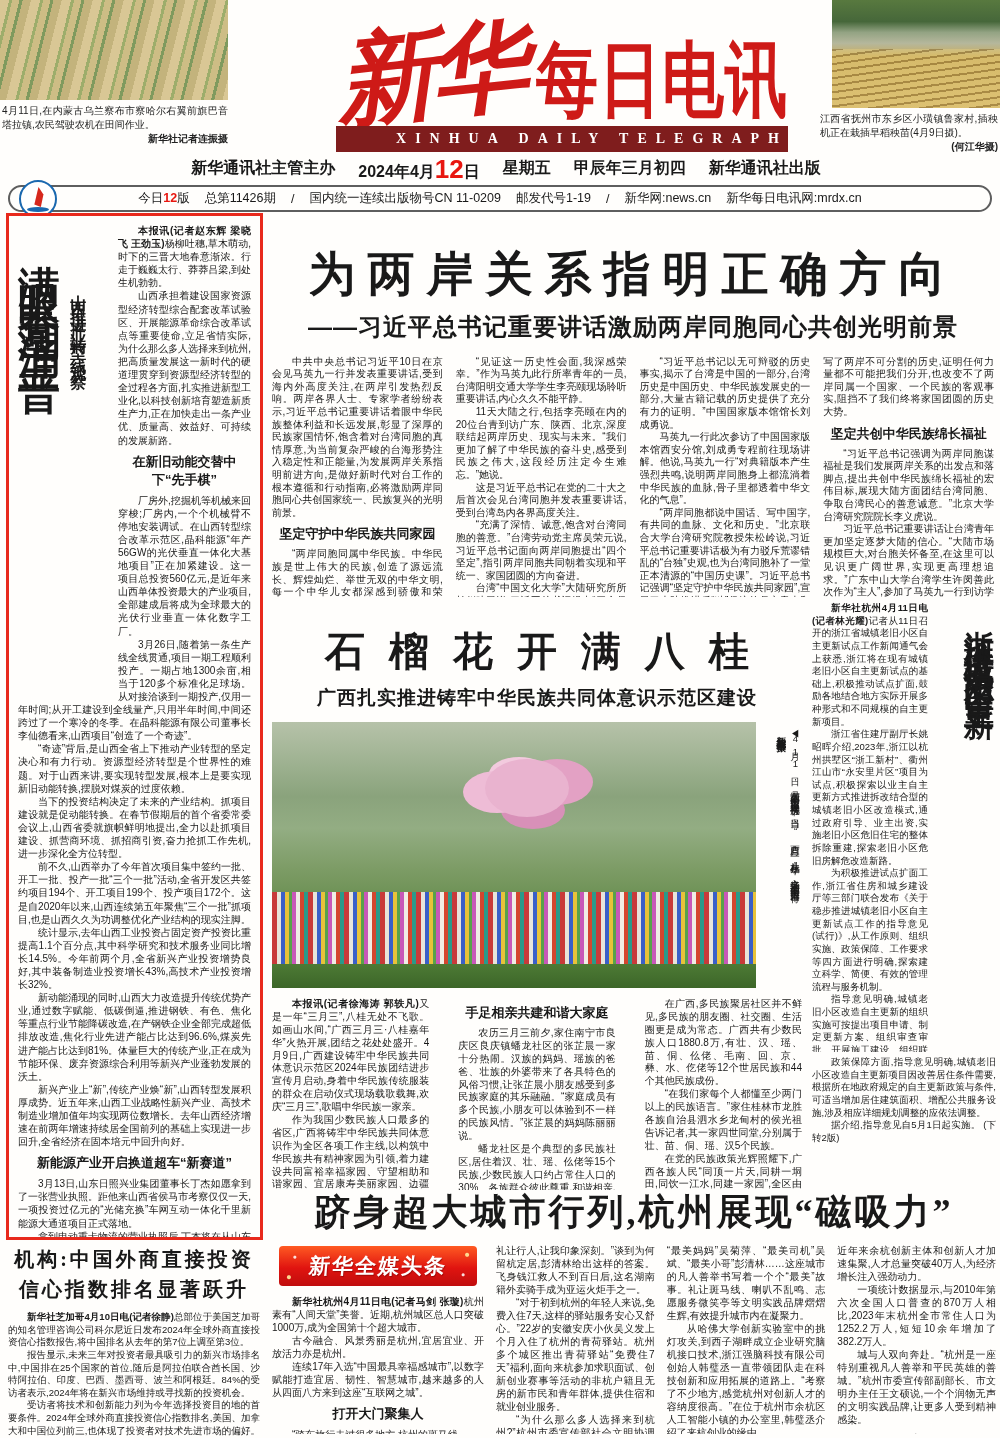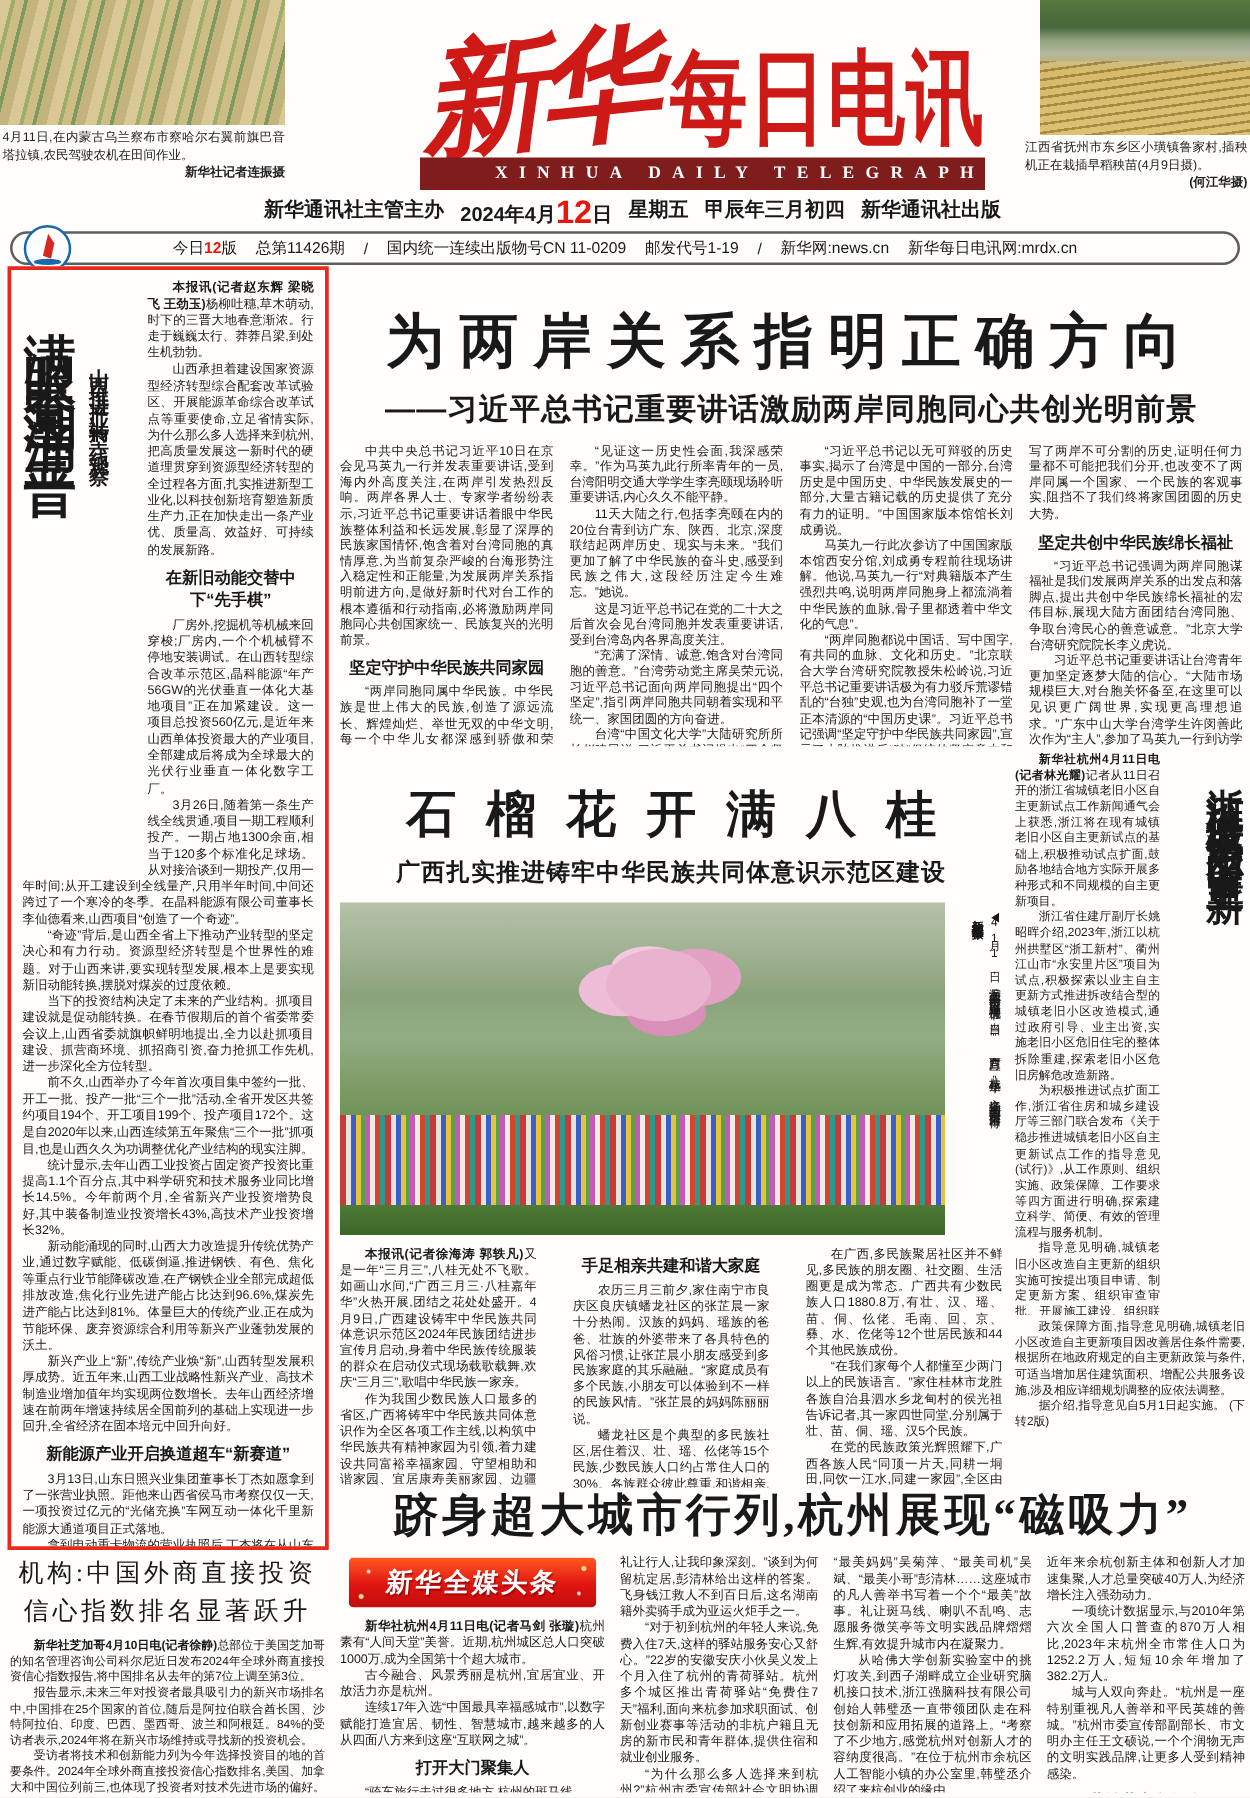--- a/index.html
+++ b/index.html
@@ -19,21 +19,21 @@
     background:repeating-linear-gradient(172deg, rgba(122,88,28,.45) 0 2px, rgba(238,212,130,.35) 2px 7px); }
   .caption-right { position:absolute; left:820px; top:112px; width:178px; }
   .title-wrap { position:absolute; left:336px; top:0; width:452px; height:126px; display:flex; align-items:flex-end; justify-content:center; gap:6px; overflow:visible; }
   .title-script { font-family:"DejaVu Serif", serif; font-style:italic; font-weight:bold; font-size:100px; line-height:1;
     color:#ce1a17; transform:rotate(-6deg) translateY(-4px); letter-spacing:-8px; padding-right:10px; }
   .title-block { font-weight:900; font-size:62px; line-height:1; color:#ce1a17; letter-spacing:1px;
     transform:scaleY(1.32); transform-origin:bottom; padding-bottom:4px; }
   .blue-bar { position:absolute; left:336px; top:126px; width:452px; height:26px; background:#7f1d1d;
     color:#fff; font-family:"Liberation Serif", serif; font-weight:bold; font-size:14px; letter-spacing:9px;
     line-height:26px; text-align:right; }
-  .dateline { position:absolute; left:200px; top:153px; width:612px; height:30px; display:flex; align-items:center; justify-content:center; gap:13px; font-size:16px; font-weight:bold; white-space:nowrap; }
+  .dateline { position:absolute; left:200px; top:153px; width:612px; height:30px; display:flex; align-items:center; justify-content:center; gap:23px; font-size:16px; font-weight:bold; white-space:nowrap; }
   .dateline .day { color:#e8160f; font-size:26px; position:relative; top:1px; }
   .infobar { position:absolute; left:8px; top:185px; width:984px; height:27px; border:2px solid #5e5e5e; border-radius:15px;
     display:flex; align-items:center; justify-content:center; gap:15px; font-size:12.5px; white-space:nowrap; }
   .infobar .red { color:#e8160f; font-weight:bold; }
   .nh-logo { position:absolute; left:9px; top:-7px; width:38px; height:38px; border-radius:50%; border:2px solid #1a68af; background:#fff; }
   .nh-logo::before { content:""; position:absolute; left:11px; top:5px; width:13px; height:20px; background:#d6281e;
     clip-path:polygon(50% 0,88% 38%,68% 100%,18% 88%,36% 38%); }
   .nh-logo::after { content:""; position:absolute; left:6px; bottom:4px; width:22px; height:5px; background:#1a68af; border-radius:50%; }
 
   
@@ -94,21 +94,21 @@
     background-image:
       radial-gradient(circle at 8% 28%, rgba(255,255,255,.85) 1px, transparent 2px),
       radial-gradient(circle at 93% 72%, rgba(255,255,255,.85) 1px, transparent 2px),
       radial-gradient(circle at 5% 78%, rgba(255,226,150,.95) 1.5px, transparent 2.5px),
       radial-gradient(circle at 95% 22%, rgba(255,226,150,.95) 1.5px, transparent 2.5px),
       linear-gradient(180deg,#ff5a22 0%,#e01410 55%,#c00d0d 100%); }
   .badge span { transform:skewX(-5deg); text-shadow:1px 1px 1px rgba(120,0,0,.6); }
 
   
   #fdi { position:absolute; left:8px; top:1244px; width:252px; height:192px; overflow:hidden; }
-  .fdi-h { font-family:"Liberation Serif", serif; font-weight:400; font-size:20px; letter-spacing:3px; text-align:center; line-height:1.5; }
+  .fdi-h { font-family:"Liberation Serif", serif; font-weight:700; font-size:20px; letter-spacing:3px; text-align:center; line-height:1.5; }
   #fdi .para { font-size:9.5px; line-height:1.33; }
   #fdi .body { margin-top:7px; }
 </style>
 </head>
 <body>
 
 <div id="page">
 
   <div>
     <div class="photo-left"></div>

